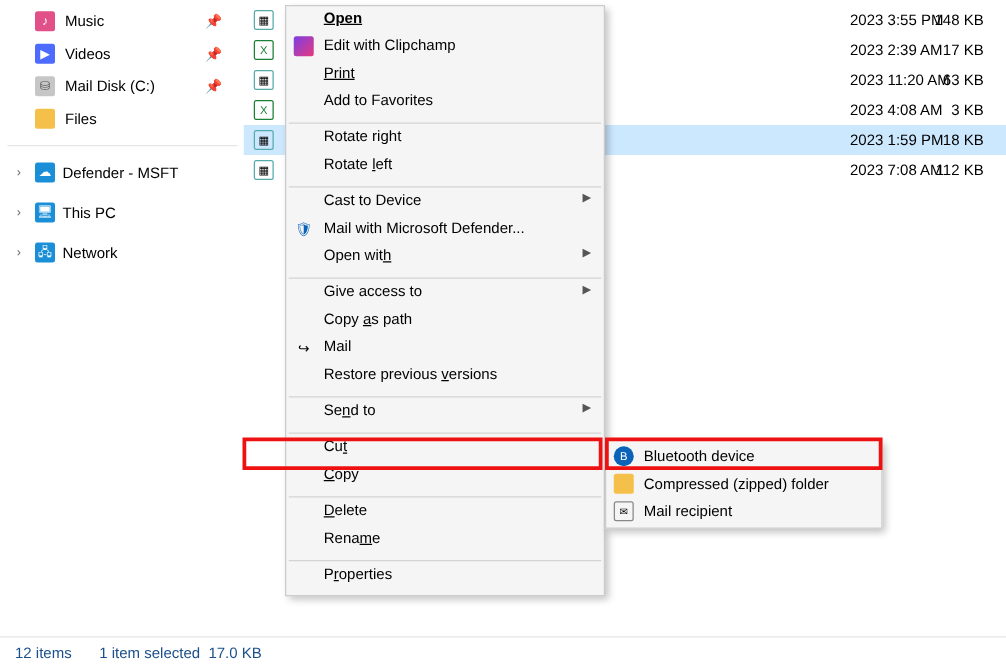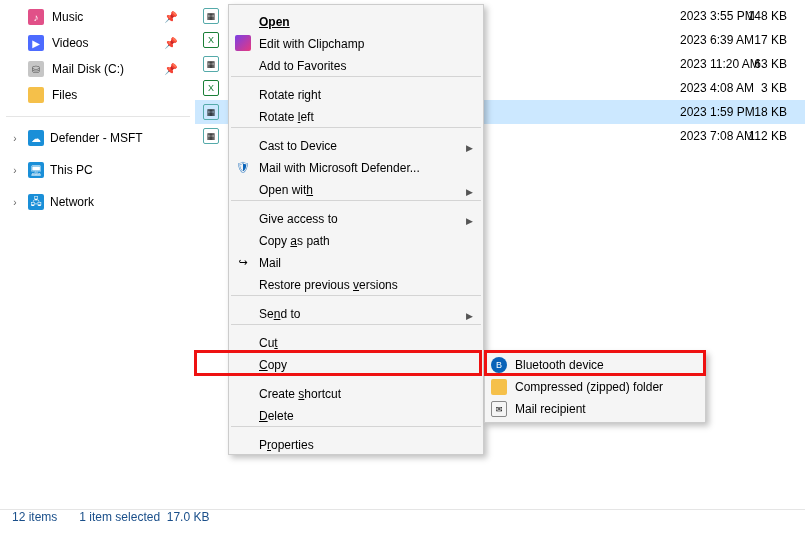--- a/index.html
+++ b/index.html
@@ -18,35 +18,35 @@
   
   .files { position: absolute; left: 195px; top: 4px; right: 0; }
   .row { display: flex; align-items: center; height: 24px; padding-left: 8px; }
   .row.selected { background: #cce8ff; }
   .row .file-icon { width: 16px; height: 16px; margin-right: 8px; border:1px solid #7aa; border-radius:2px; display:inline-flex; align-items:center; justify-content:center; font-size:9px; }
   .col-date { position:absolute; left:485px; width:120px; }
   .col-size { position:absolute; right:18px; }
 
   
   .ctx { position: absolute; left: 228px; top: 4px; width: 256px; background: #f5f5f5; border: 1px solid #ccc; box-shadow: 3px 3px 6px rgba(0,0,0,.25); padding: 2px 0; }
-  .ctx-item { height: 22px; display:flex; align-items:flex-end; padding:0 28px 0 30px; position:relative; font-size:12px; }
+  .ctx-item { height: 22px; display:flex; align-items:flex-start; padding:0 28px 0 30px; position:relative; font-size:12px; }
   .ctx-item .ic { position:absolute; left:6px; width:16px; height:16px; display:inline-flex; align-items:center; justify-content:center; font-size:11px; }
   .ctx-item .arrow { position:absolute; right:10px; color:#555; font-size:9px; }
   .ctx-sep { border-top:1px solid #d4d4d4; margin: 3px 2px; }
   .u { text-decoration: underline; text-underline-offset: 1px; }
   .bold { font-weight: 600; }
   .highlight-box { position:absolute; border:3px solid #e11; pointer-events:none; }
 
   
   .sub { position:absolute; left:484px; top:351px; width:222px; background:#f5f5f5; border:1px solid #ccc; box-shadow:3px 3px 6px rgba(0,0,0,.25); padding:2px 0; }
   .sub-item { height:22px; display:flex; align-items:center; padding:0 10px 0 30px; position:relative; font-size:12px; }
   .sub-item .ic { position:absolute; left:6px; width:16px; height:16px; display:inline-flex; align-items:center; justify-content:center; font-size:11px; }
 
   
-  .status { position:absolute; left:0; bottom:0; right:0; height:24px; border-top:1px solid #e5e5e5; display:flex; align-items:flex-start; padding-left:12px; gap:22px; color:#1a4f8a; font-size:12px; }
+  .status { position:absolute; left:0; bottom:0; right:0; height:24px; border-top:1px solid #e5e5e5; display:flex; align-items:center; padding-left:12px; gap:22px; color:#1a4f8a; font-size:12px; }
 </style>
 </head>
 <body>
 
 <div class="nav">
   <div class="nav-item">
     <span class="nav-icon" style="background:#e15088">♪</span>
     <span>Music</span>
     <span class="pin">📌</span>
   </div>
@@ -86,21 +86,21 @@
 
 <div class="files">
   <div class="row">
     <span class="file-icon" style="border-color:#5aa">▦</span>
     <span class="col-date">2023 3:55 PM</span>
 
     <span class="col-size">148 KB</span>
   </div>
   <div class="row">
     <span class="file-icon" style="border-color:#1a7f37;color:#1a7f37">X</span>
-    <span class="col-date">2023 6:39 AM</span>
+    <span class="col-date">2023 2:39 AM</span>
 
     <span class="col-size">17 KB</span>
   </div>
   <div class="row">
     <span class="file-icon" style="border-color:#5aa">▦</span>
     <span class="col-date">2023 11:20 AM</span>
 
     <span class="col-size">63 KB</span>
   </div>
   <div class="row">
@@ -125,20 +125,23 @@
 
 <div class="ctx">
   <div class="ctx-item bold">
       <span class="u">Open</span>
     </div>
   <div class="ctx-item">
       <span class="ic" style="background:linear-gradient(135deg,#7b3fe4,#e6397f);border-radius:2px"></span>
       <span>Edit with Clipchamp</span>
     </div>
   <div class="ctx-item">
+      <span class="u">Print</span>
+    </div>
+  <div class="ctx-item">
       <span>Add to Favorites</span>
     </div>
   <div class="ctx-sep"></div>
   <div class="ctx-item">
       <span>Rotate ri<span class="u">g</span>ht</span>
     </div>
   <div class="ctx-item">
       <span>Rotate <span class="u">l</span>eft</span>
     </div>
   <div class="ctx-sep"></div>
@@ -176,24 +179,24 @@
     </div>
   <div class="ctx-sep"></div>
   <div class="ctx-item">
       <span>Cu<span class="u">t</span></span>
     </div>
   <div class="ctx-item">
       <span><span class="u">C</span>opy</span>
     </div>
   <div class="ctx-sep"></div>
   <div class="ctx-item">
-      <span>Create <span class="u">s</span>hortcut</span>
-    </div>
-  <div class="ctx-item">
       <span><span class="u">D</span>elete</span>
+    </div>
+  <div class="ctx-item">
+      <span>Rena<span class="u">m</span>e</span>
     </div>
   <div class="ctx-sep"></div>
   <div class="ctx-item">
       <span>P<span class="u">r</span>operties</span>
     </div>
 </div>
 
 <div class="highlight-box" style="left:194px; top:350px; width:288px; height:26px;"></div>
 
 <div class="sub">

